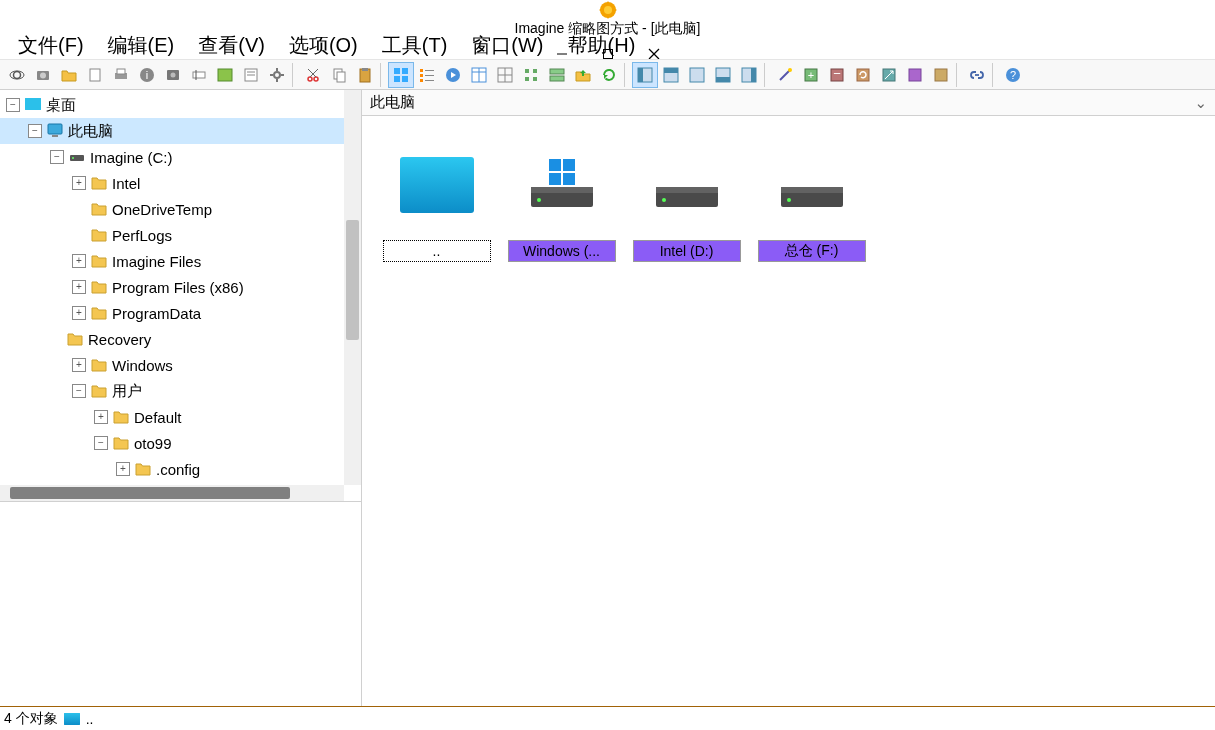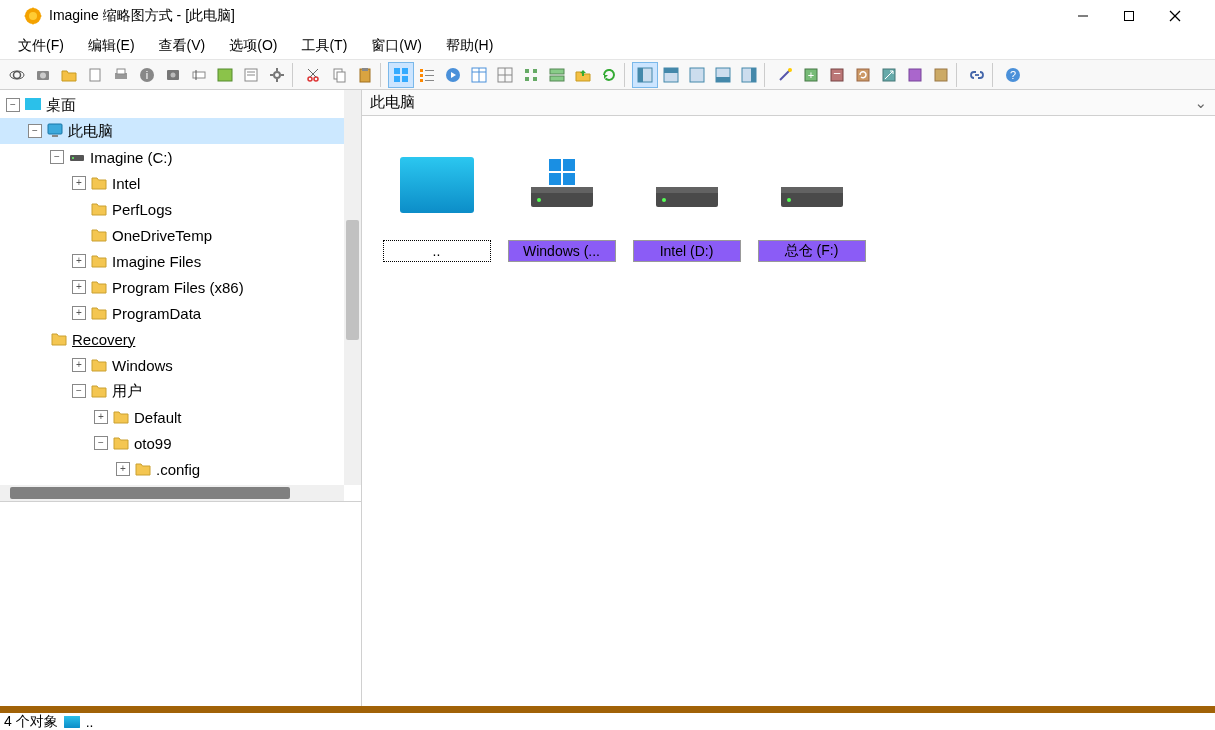--- a/index.html
+++ b/index.html
@@ -1,23 +1,23 @@
 <!DOCTYPE html>
 <html><head>
 <meta charset="utf-8">
 <style>
 * { box-sizing: border-box; margin: 0; padding: 0; }
 body { font-family: "Microsoft YaHei", "Segoe UI", sans-serif; font-size: 13px; background: #fff; overflow: hidden; width: 1215px; height: 730px; display: flex; flex-direction: column; }
-.titlebar { height: 32px; display: flex; align-items: center; padding: 0 17px; background: #fff; }
+.titlebar { height: 32px; display: flex; align-items: center; padding: 0 0; background: #fff; flex-direction: column; }
 .titlebar .app-icon { width: 20px; height: 20px; margin: 0 6px; }
 .titlebar .title { flex: 1; font-size: 14px; color: #000; }
 .win-controls { display: flex; }
 .win-controls .wc { width: 46px; height: 32px; display: flex; align-items: center; justify-content: center; }
 .menubar { height: 28px; display: flex; align-items: center; padding: 0 6px; border-bottom: 1px solid #e5e5e5; }
-.menubar .mi { padding: 4px 12px; font-size: 14px; cursor: default; }
+.menubar .mi { padding: 4px 12px; font-size: 20px; cursor: default; }
 .toolbar { height: 30px; display: flex; align-items: center; padding: 2px 4px; border-bottom: 1px solid #d0d0d0; background: #f8f8f8; gap: 0; }
 .toolbar .tb { width: 26px; height: 26px; display: flex; align-items: center; justify-content: center; border: 1px solid transparent; }
 .toolbar .sep { width: 6px; height: 24px; border-left: 1px solid #ccc; margin: 0 2px; }
 .toolbar .tb.active { background: #cce5ff; border: 1px solid #7ab8ea; }
 .split { flex: 1; display: flex; min-height: 0; }
 .left-col { width: 362px; display: flex; flex-direction: column; border-right: 1px solid #d0d0d0; }
 .tree-wrap { flex: 0 0 412px; position: relative; overflow: hidden; border-bottom: 1px solid #d0d0d0; }
 .tree { position: absolute; inset: 0; overflow: hidden; padding-top: 2px; }
 .tree-row { display: flex; align-items: center; height: 26px; font-size: 15px; white-space: nowrap; }
 .tree-row .twisty { width: 14px; height: 14px; display: inline-flex; align-items: center; justify-content: center; border: 1px solid #888; font-size: 10px; line-height: 1; color: #555; margin-right: 4px; background: #fff; }
@@ -30,21 +30,21 @@
 .tree-scroll-h .thumb { position: absolute; top: 2px; bottom: 2px; left: 10px; width: 280px; background: #808080; border-radius: 2px; }
 .left-spacer { flex: 1; background: #fff; }
 .right-col { flex: 1; display: flex; flex-direction: column; min-width: 0; }
 .path-bar { height: 26px; display: flex; align-items: center; padding: 0 8px; border-bottom: 1px solid #d0d0d0; background: #fafafa; font-size: 15px; }
 .path-bar .chev { margin-left: auto; color: #666; }
 .thumb-area { flex: 1; padding: 24px 12px; display: flex; flex-wrap: wrap; align-content: flex-start; gap: 0; }
 .item-cell { width: 125px; display: flex; flex-direction: column; align-items: center; }
 .item-cell .thumb-box { height: 90px; display: flex; align-items: center; justify-content: center; }
 .item-cell .label-box { width: 108px; height: 22px; border: 1px solid #999; background: #8b5cf6; display: flex; align-items: center; justify-content: center; font-size: 14px; margin-top: 10px; overflow: hidden; }
 .item-cell.selected .label-box { border: 1px dotted #000; background: #fff; }
-.statusbar { height: 24px; border-top: 7px solid #a16207; display: flex; align-items: center; padding: 0 4px; font-size: 14px; background: #fff; gap: 6px; }
+.statusbar { height: 24px; border-top: 1px solid #a16207; display: flex; align-items: center; padding: 0 4px; font-size: 14px; background: #fff; gap: 6px; }
 svg { display: block; }
 </style>
 </head>
 <body>
 
 <div class="titlebar">
   <span class="app-icon">
     <svg width="20" height="20" viewBox="0 0 20 20">
         <circle cx="10" cy="10" r="8" fill="#f4a200"></circle>
         <circle cx="10" cy="10" r="4" fill="#ffcc33"></circle>
@@ -363,32 +363,32 @@
             </span>
             <span>Intel</span>
           </div>
           <div class="tree-row" style="padding-left: 72px;">
             <span class="twisty blank"></span>
             <span class="ticon">
               <svg width="18" height="18" viewBox="0 0 18 18">
                 <path d="M2 4h5l1.5 2H16v9H2z" fill="#f4c651" stroke="#caa030"></path>
               </svg>
             </span>
+            <span>OneDriveTemp</span>
+          </div>
+          <div class="tree-row" style="padding-left: 72px;">
+            <span class="twisty blank"></span>
+            <span class="ticon">
+              <svg width="18" height="18" viewBox="0 0 18 18">
+                <path d="M2 4h5l1.5 2H16v9H2z" fill="#f4c651" stroke="#caa030"></path>
+              </svg>
+            </span>
             <span>PerfLogs</span>
           </div>
           <div class="tree-row" style="padding-left: 72px;">
-            <span class="twisty blank"></span>
-            <span class="ticon">
-              <svg width="18" height="18" viewBox="0 0 18 18">
-                <path d="M2 4h5l1.5 2H16v9H2z" fill="#f4c651" stroke="#caa030"></path>
-              </svg>
-            </span>
-            <span>OneDriveTemp</span>
-          </div>
-          <div class="tree-row" style="padding-left: 72px;">
             <span class="twisty">+</span>
             <span class="ticon">
               <svg width="18" height="18" viewBox="0 0 18 18">
                 <path d="M2 4h5l1.5 2H16v9H2z" fill="#f4c651" stroke="#caa030"></path>
               </svg>
             </span>
             <span>Imagine Files</span>
           </div>
           <div class="tree-row" style="padding-left: 72px;">
             <span class="twisty">+</span>
@@ -401,21 +401,21 @@
           </div>
           <div class="tree-row" style="padding-left: 72px;">
             <span class="twisty">+</span>
             <span class="ticon">
               <svg width="18" height="18" viewBox="0 0 18 18">
                 <path d="M2 4h5l1.5 2H16v9H2z" fill="#f4c651" stroke="#caa030"></path>
               </svg>
             </span>
             <span>ProgramData</span>
           </div>
-          <div class="tree-row" style="padding-left: 32px; text-decoration: underline;">
+          <div class="tree-row" style="padding-left: 48px;">
             <span class="twisty blank"></span>
             <span class="ticon">
               <svg width="18" height="18" viewBox="0 0 18 18">
                 <path d="M2 4h5l1.5 2H16v9H2z" fill="#f4c651" stroke="#caa030"></path>
               </svg>
             </span>
             <span>Recovery</span>
           </div>
           <div class="tree-row" style="padding-left: 72px;">
             <span class="twisty">+</span>

